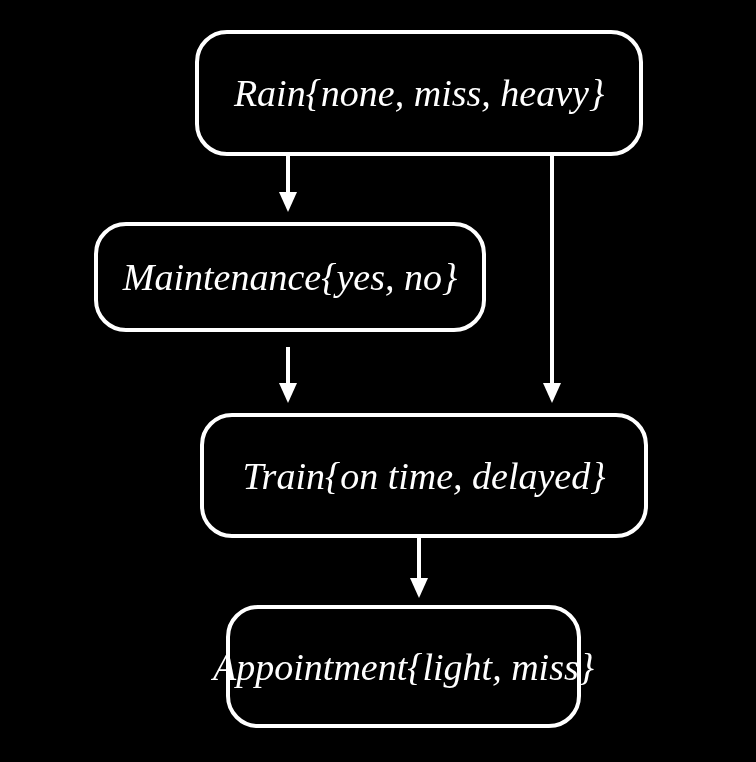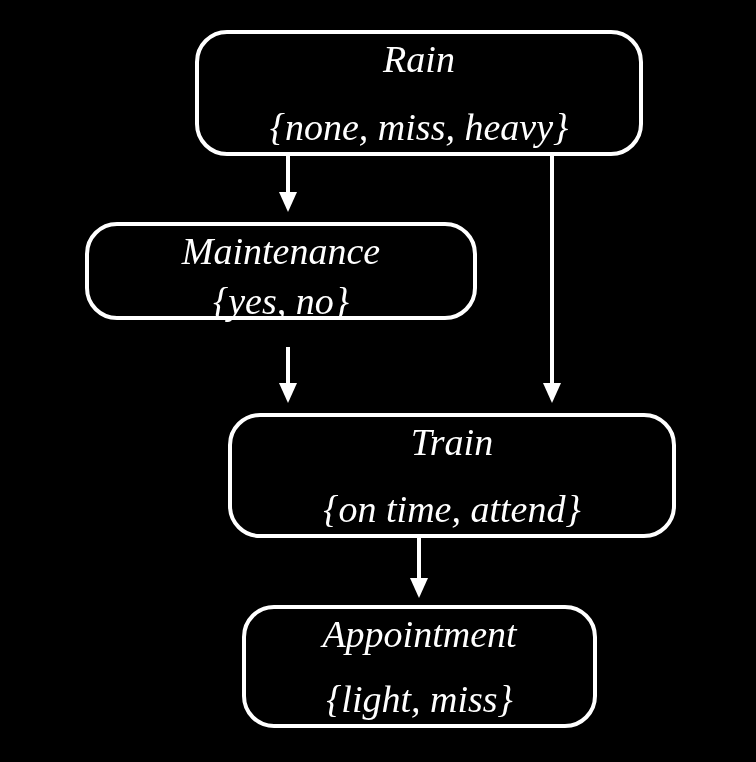--- a/index.html
+++ b/index.html
@@ -23,32 +23,32 @@
     height: 762px;
   }
   .node {
     position: absolute;
     box-sizing: border-box;
     border: 4px solid #ffffff;
     border-radius: 32px;
     background: #000000;
     color: #ffffff;
     display: flex;
-    flex-direction: column;
+    flex-direction: row;
     align-items: center;
-    justify-content: space-between;
+    justify-content: center;
     text-align: center;
     font-style: italic;
     font-size: 38px;
     line-height: 50px;
   }
   .node-rain        { left: 195px; top: 30px;  width: 448px; height: 126px; }
-  .node-maintenance { left: 85px;  top: 222px; width: 392px; height: 98px; }
-  .node-train       { left: 200px; top: 413px; width: 448px; height: 125px; margin-left: 28px; }
-  .node-appointment { left: 242px; top: 605px; width: 355px; height: 123px; }
+  .node-maintenance { left: 94px;  top: 222px; width: 392px; height: 110px; }
+  .node-train       { left: 200px; top: 413px; width: 448px; height: 125px; }
+  .node-appointment { left: 226px; top: 605px; width: 355px; height: 123px; }
   .node-title, .node-domain {
     white-space: nowrap;
   }
 </style>
 </head>
 <body>
 
 <div class="canvas">
 
   <svg class="edges-layer" width="756" height="762" viewBox="0 0 756 762" xmlns="http://www.w3.org/2000/svg">
@@ -79,21 +79,21 @@
     <div class="node-domain">{none, miss, heavy}</div>
   </div>
 
   <div class="node node-maintenance">
     <div class="node-title">Maintenance</div>
     <div class="node-domain">{yes, no}</div>
   </div>
 
   <div class="node node-train">
     <div class="node-title">Train</div>
-    <div class="node-domain">{on time, attend}</div>
+    <div class="node-domain">{on time, delayed}</div>
   </div>
 
   <div class="node node-appointment">
     <div class="node-title">Appointment</div>
     <div class="node-domain">{light, miss}</div>
   </div>
 
 </div>
 
 </body></html>

